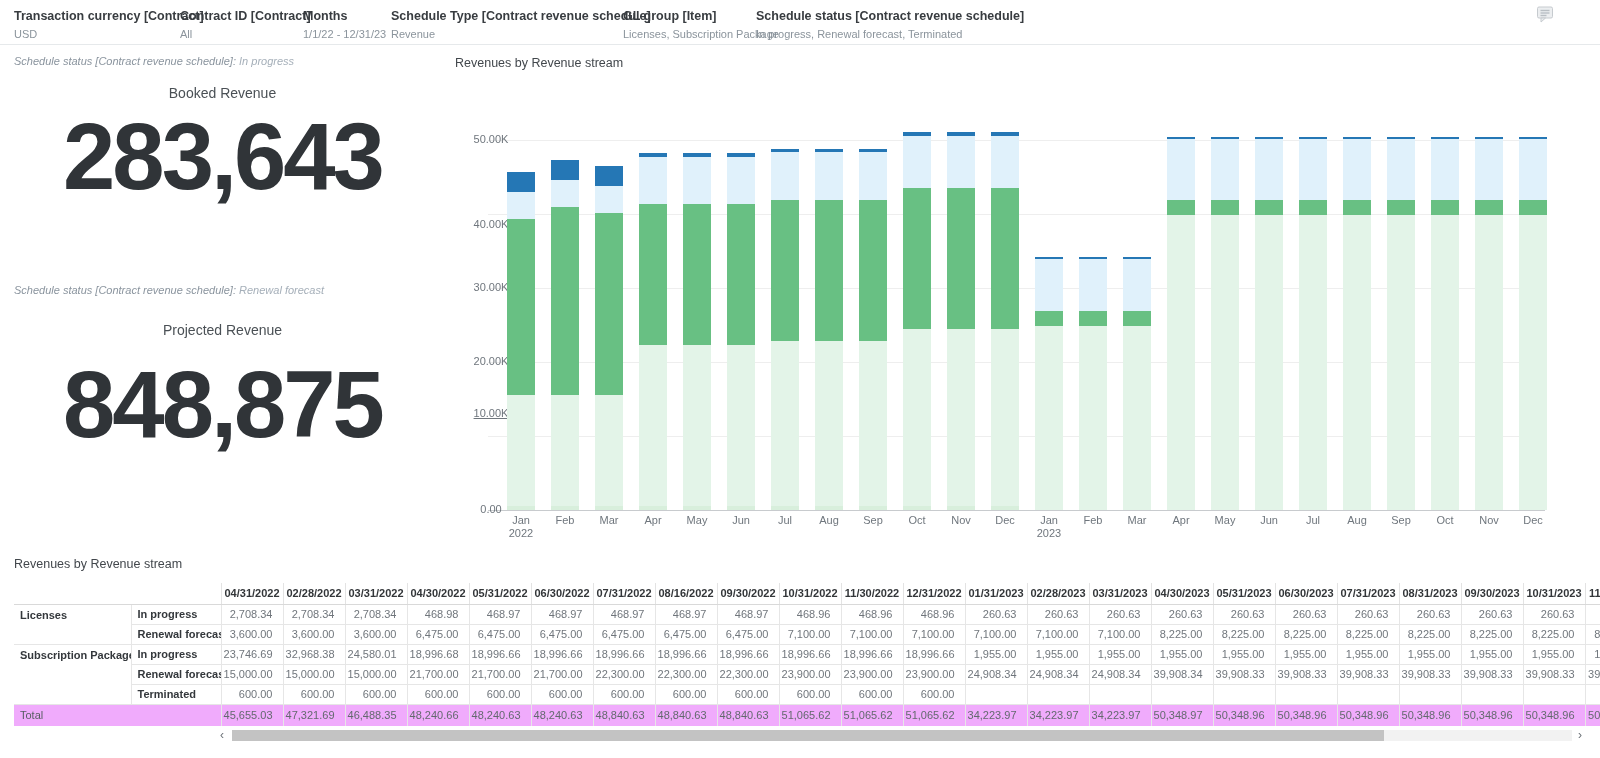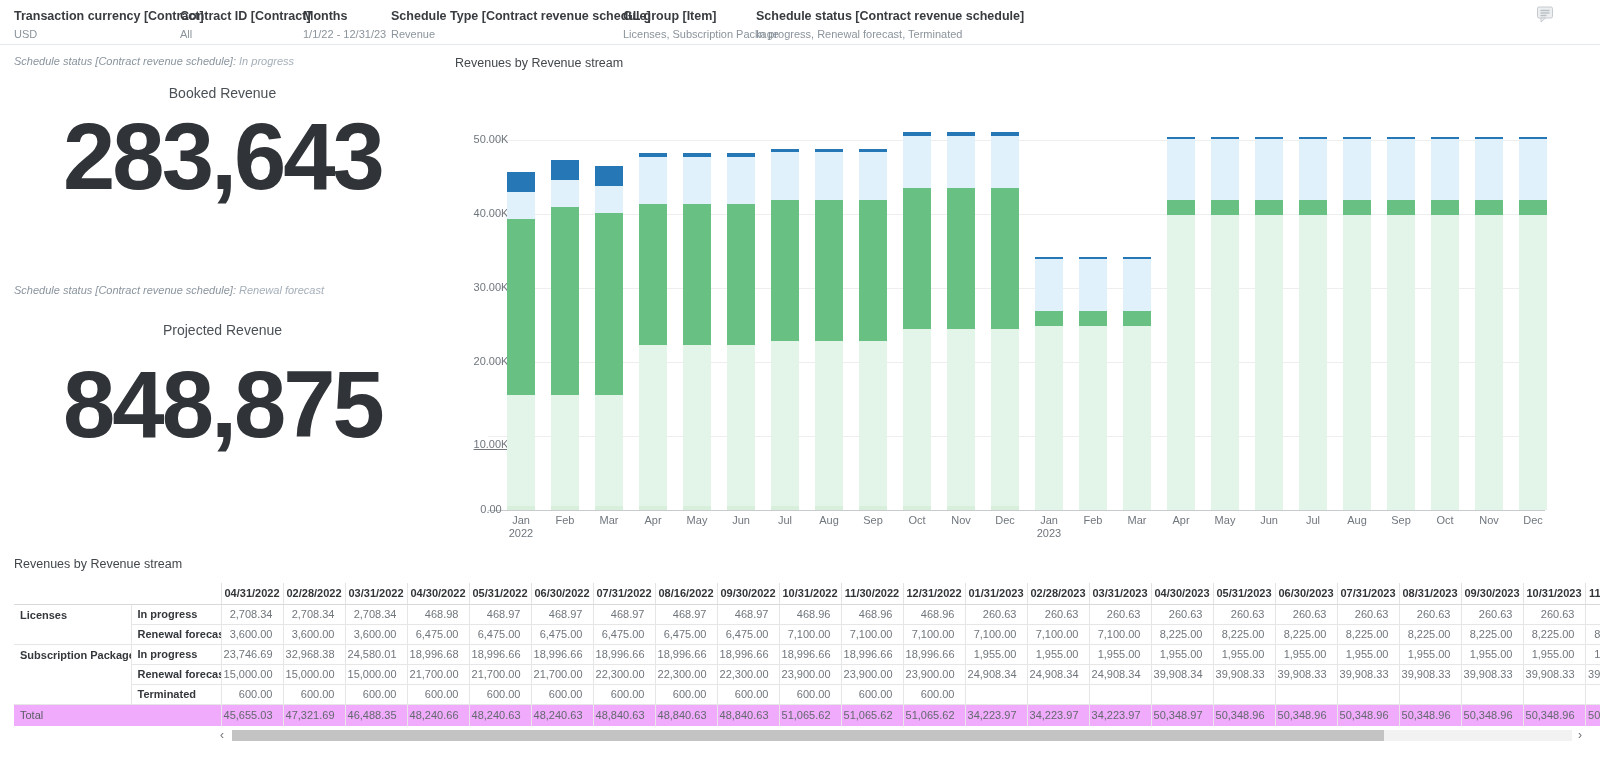--- a/index.html
+++ b/index.html
@@ -113,27 +113,27 @@
     <div class="kpi-title" style="top:322px">Projected Revenue</div>
     <div class="kpi-value" style="top:358px">848,875</div>
   </div>
 
   <div id="chart-panel">
     <div id="chart-title">Revenues by Revenue stream</div>
     <div id="plot" style="position:absolute;left:0;top:0;width:1160px;height:500px;">
         <div class="gridline axisline" style="top: 460px;"></div>
         <div class="ytick" style="top: 453px;">0.00</div>
         <div class="gridline" style="top: 386px;"></div>
-        <div class="ytick" style="top: 388px; text-decoration: underline;">10.00K</div>
+        <div class="ytick" style="top: 357px; text-decoration: underline;">10.00K</div>
         <div class="gridline" style="top: 312px;"></div>
         <div class="ytick" style="top: 305px;">20.00K</div>
         <div class="gridline" style="top: 238px;"></div>
         <div class="ytick" style="top: 231px;">30.00K</div>
         <div class="gridline" style="top: 164px;"></div>
-        <div class="ytick" style="top: 157px;">40.00K</div>
+        <div class="ytick" style="top: 168px;">40.00K</div>
         <div class="gridline" style="top: 90px;"></div>
         <div class="ytick" style="top: 83px;">50.00K</div>
         <div class="bar" style="left: 67px; width: 28px;">
           <div style="height: 20.04px; background: rgb(37, 119, 181);"></div>
           <div style="height: 26.64px; background: rgb(224, 241, 251);"></div>
           <div style="height: 175.73px; background: rgb(104, 192, 131);"></div>
           <div style="height: 111px; background: rgb(227, 244, 232);"></div>
           <div style="height: 4.44px; background: rgb(216, 239, 220);"></div>
         </div>
         <div class="xtick" style="left: 51px;">

